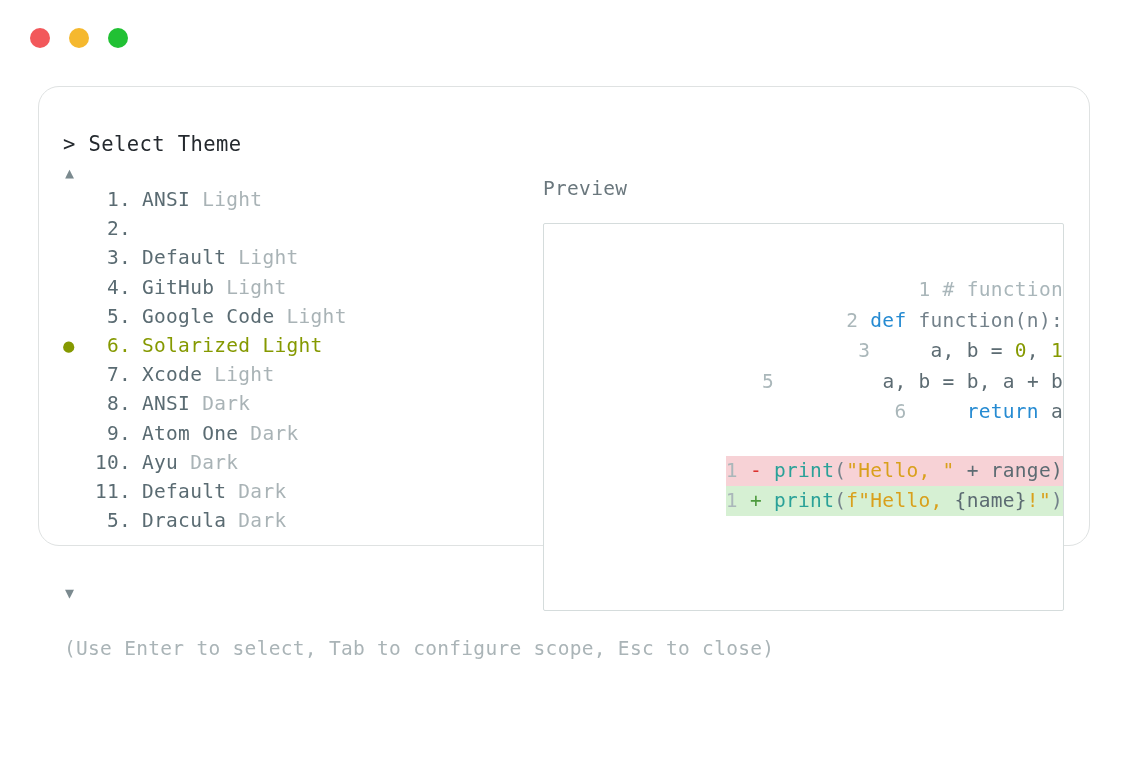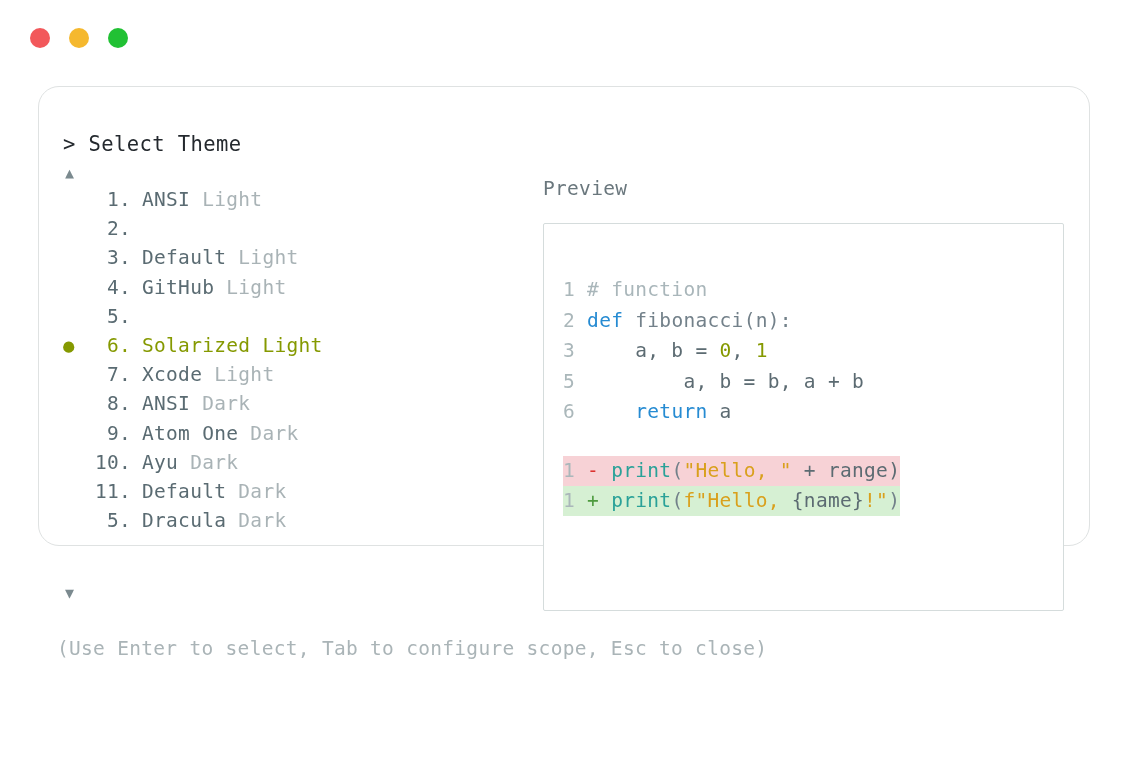--- a/index.html
+++ b/index.html
@@ -109,21 +109,21 @@
   }
   .theme-row.selected .num-cell,
   .theme-row.selected .name-cell,
   .theme-row.selected .variant {
     color: #859900;
   }
 
   
   .hint {
     position: absolute;
-    left: 18px;
+    left: 25px;
     top: 549px;
     font-size: 19.5px;
     line-height: 26px;
     letter-spacing: 0.3px;
     color: #aab4b7;
     white-space: pre;
   }
 
   
   .right-col {
@@ -143,20 +143,21 @@
   .code-panel {
     margin-top: 21px;
     width: 521px;
     height: 388px;
     box-sizing: border-box;
     background: #ffffff;
     border: 1.5px solid #d5dcdc;
     border-radius: 2px;
     position: relative;
     overflow: hidden;
+    text-align: right;
   }
   .code-inner {
     position: absolute;
     left: 19px;
     top: 51px;
     right: 0;
   }
   .code-line {
     font-size: 19.5px;
     line-height: 30.5px;
@@ -204,42 +205,42 @@
 <div class="card">
 
   <div class="left-col">
     <div class="header-line">&gt; Select Theme</div>
     <div class="scroll-arrow">▲</div>
     <div class="theme-list">
         <div class="theme-row"><span class="bullet-cell"></span><span class="num-cell">1.</span><span class="name-cell">ANSI<span class="variant"> Light</span></span></div>
         <div class="theme-row"><span class="bullet-cell"></span><span class="num-cell">2.</span></div>
         <div class="theme-row"><span class="bullet-cell"></span><span class="num-cell">3.</span><span class="name-cell">Default<span class="variant"> Light</span></span></div>
         <div class="theme-row"><span class="bullet-cell"></span><span class="num-cell">4.</span><span class="name-cell">GitHub<span class="variant"> Light</span></span></div>
-        <div class="theme-row"><span class="bullet-cell"></span><span class="num-cell">5.</span></div>
+        <div class="theme-row"><span class="bullet-cell"></span><span class="num-cell">5.</span><span class="name-cell">Google Code<span class="variant"> Light</span></span></div>
         <div class="theme-row selected"><span class="bullet-cell">●</span><span class="num-cell">6.</span><span class="name-cell">Solarized<span class="variant"> Light</span></span></div>
         <div class="theme-row"><span class="bullet-cell"></span><span class="num-cell">7.</span><span class="name-cell">Xcode<span class="variant"> Light</span></span></div>
         <div class="theme-row"><span class="bullet-cell"></span><span class="num-cell">8.</span><span class="name-cell">ANSI<span class="variant"> Dark</span></span></div>
         <div class="theme-row"><span class="bullet-cell"></span><span class="num-cell">9.</span><span class="name-cell">Atom One<span class="variant"> Dark</span></span></div>
         <div class="theme-row"><span class="bullet-cell"></span><span class="num-cell">10.</span><span class="name-cell">Ayu<span class="variant"> Dark</span></span></div>
         <div class="theme-row"><span class="bullet-cell"></span><span class="num-cell">11.</span><span class="name-cell">Default<span class="variant"> Dark</span></span></div>
         <div class="theme-row"><span class="bullet-cell"></span><span class="num-cell">5.</span><span class="name-cell">Dracula<span class="variant"> Dark</span></span></div>
       </div>
   </div>
 
   <div class="arrow-down">▼</div>
 
   <div class="hint">(Use Enter to select, Tab to configure scope, Esc to close)</div>
 
   <div class="right-col">
     <div class="preview-label">Preview</div>
     <div class="code-panel">
       <div class="code-inner">
         <div>
             <div class="code-line"><span class="ln">1 </span><span class="tok-comment"># function</span></div>
-            <div class="code-line"><span class="ln">2 </span><span class="tok-kw">def </span><span class="tok-fn">fibonacci</span><span class="tok-punct">(n):</span></div>
+            <div class="code-line"><span class="ln">2 </span><span class="tok-kw">def </span><span class="tok-fn">function</span><span class="tok-punct">(n):</span></div>
             <div class="code-line"><span class="ln">3 </span><span class="tok-plain">    a, b = </span><span class="tok-num">0</span><span class="tok-plain">, </span><span class="tok-num">1</span></div>
             <div class="code-line"><span class="ln">5 </span><span class="tok-plain">        a, b = b, a + b</span></div>
             <div class="code-line"><span class="ln">6 </span><span class="tok-plain">    </span><span class="tok-kw">return</span><span class="tok-plain"> a</span></div>
           </div>
         <div class="diff-block">
             <div><span class="diff-line del"><span class="ln">1 </span><span class="mark-del">- </span><span class="tok-builtin">print</span><span class="tok-punct">(</span><span class="tok-str">"Hello, "</span><span class="tok-plain"> + range)</span></span></div>
             <div><span class="diff-line add"><span class="ln">1 </span><span class="mark-add">+ </span><span class="tok-builtin">print</span><span class="tok-punct">(</span><span class="tok-str">f"Hello, </span><span class="tok-plain">{name}</span><span class="tok-str">!"</span><span class="tok-punct">)</span></span></div>
           </div>
       </div>
     </div>

